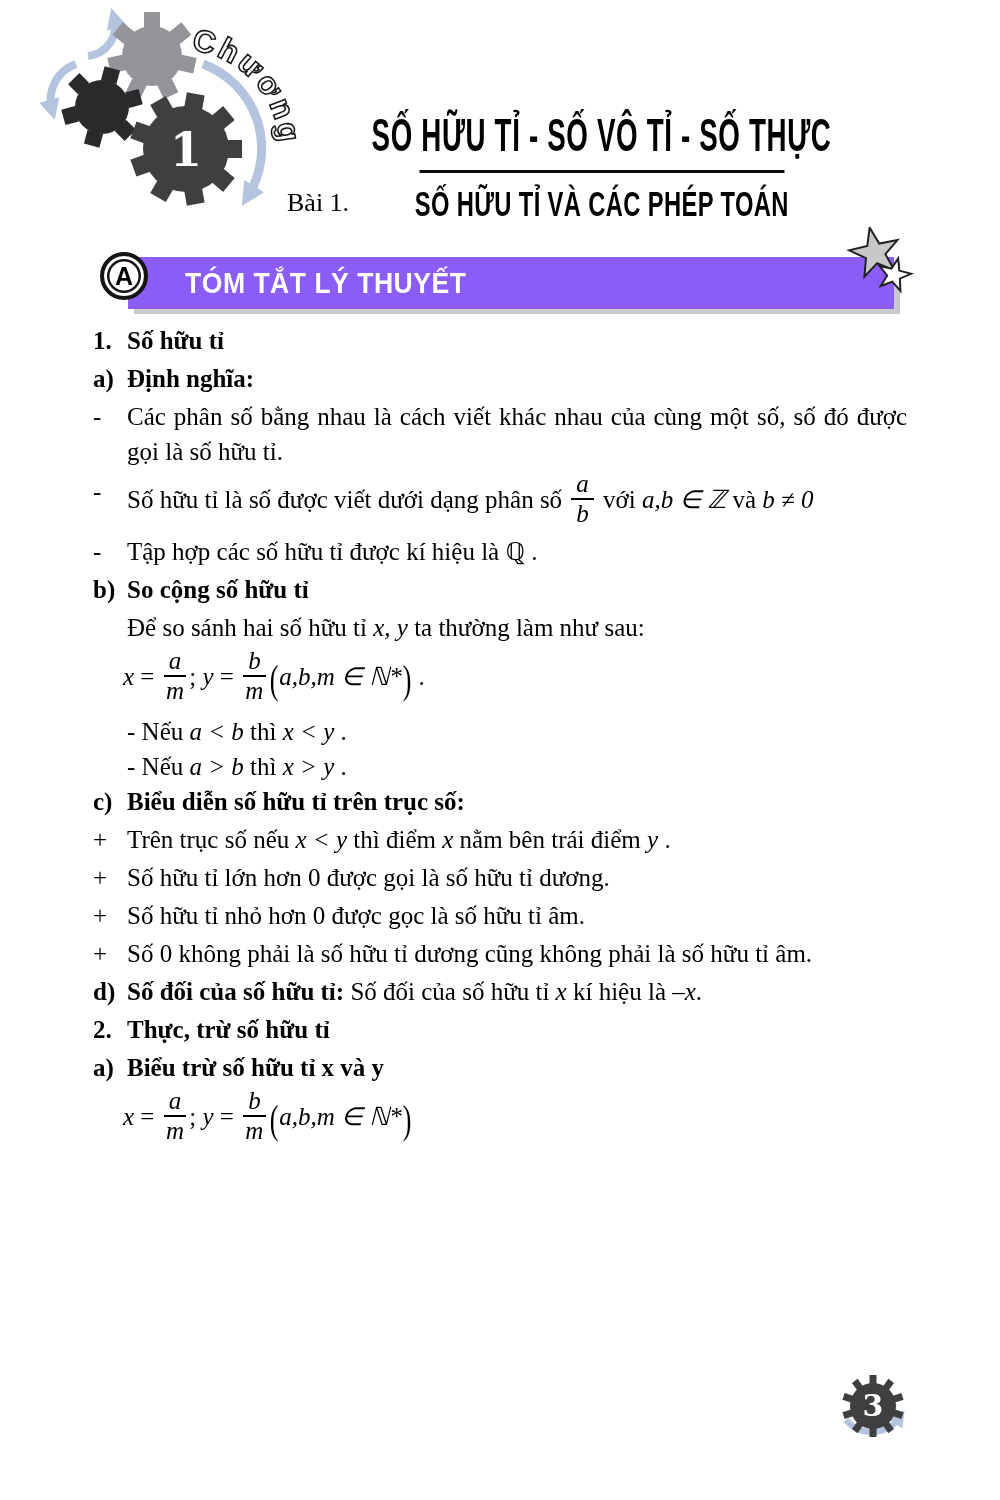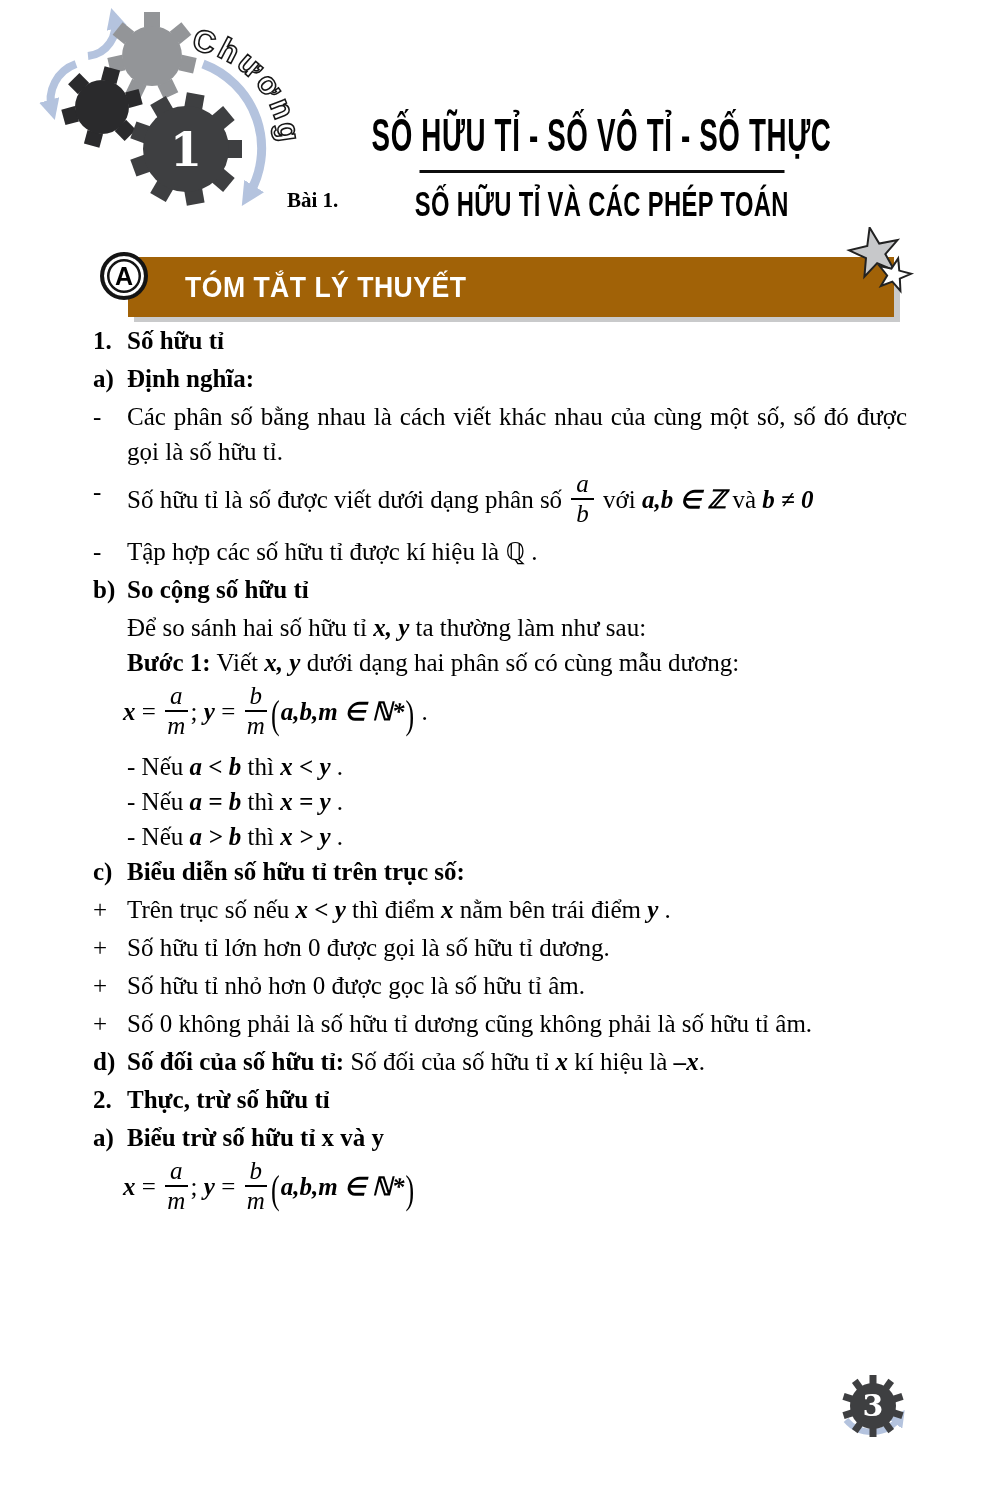--- a/index.html
+++ b/index.html
@@ -9,27 +9,27 @@
   
   .chapter-art{position:absolute;left:18px;top:4px;width:285px;height:220px;}
 
   
   .header-block{position:absolute;left:202px;top:0;width:800px;height:240px;}
   .main-title-row{position:absolute;left:0;top:110px;width:100%;display:flex;justify-content:center;}
   .main-title{font-family:"Liberation Sans",sans-serif;font-weight:bold;font-size:42px;
               white-space:nowrap;transform:scale(0.66,1.08);transform-origin:center top;letter-spacing:1px;}
   .title-rule{position:absolute;top:170px;left:50%;transform:translateX(-50%);
               width:365px;height:3px;background:#0d0d0d;}
-  .lesson-label{position:absolute;left:85px;top:188px;font-weight:bold;font-size:21px;}
+  .lesson-label{position:absolute;left:85px;top:188px;font-weight:normal;font-size:26px;}
   .lesson-title-row{position:absolute;left:0;top:184px;width:100%;display:flex;justify-content:center;}
   .lesson-title{font-family:"Liberation Sans",sans-serif;font-weight:bold;font-size:33px;
                 white-space:nowrap;transform:scale(0.72,1.06);transform-origin:center top;letter-spacing:.5px;}
 
   
-  .banner{position:absolute;left:128px;top:257px;width:766px;height:60px;background:#a16207;
+  .banner{position:absolute;left:128px;top:257px;width:766px;height:52px;background:#8b5cf6;
           box-shadow:6px 5px 0 #c9cacb;}
   .banner-text{position:absolute;left:57px;top:50%;transform:translateY(-50%) scale(0.95,1.08);
                transform-origin:left center;color:#fff;font-family:"Liberation Sans",sans-serif;
                font-weight:bold;font-size:28px;letter-spacing:.5px;white-space:nowrap;}
   .sec-circle{position:absolute;left:100px;top:252px;width:40px;height:40px;background:#fff;
               border:4px solid #141414;border-radius:50%;
               box-shadow:inset 0 0 0 3px #fff,inset 0 0 0 5.5px #141414;
               display:flex;align-items:center;justify-content:center;
               font-family:"Liberation Sans",sans-serif;font-weight:bold;font-size:25px;z-index:2;}
   .banner-stars{position:absolute;left:845px;top:227px;width:72px;height:72px;z-index:3;}
@@ -37,21 +37,21 @@
   
   .body{position:absolute;left:93px;top:323px;width:814px;font-size:25px;line-height:35px;}
   .row{display:flex;margin-bottom:3px;}
   .row .marker{flex:0 0 34px;}
   .row .content{flex:1;text-align:justify;}
   .head .marker,.head .content{font-weight:bold;}
   .headmix .marker{font-weight:bold;}
   .noMark{padding-left:34px;display:block;text-align:justify;}
   .formula{padding-left:30px;display:block;margin:6px 0 7px;}
   .lbl{font-weight:bold;}
-  .m{font-style:italic;font-weight:bold;}
+  .m{font-style:italic;}
   .frac{display:inline-block;vertical-align:middle;text-align:center;font-style:italic;
         line-height:26px;margin:0 3px;transform:translateY(-3px);}
   .frac .num{display:block;border-bottom:2px solid #000;padding:0 5px 1px;}
   .frac .den{display:block;padding-top:1px;}
   .bigp{display:inline-block;transform:scaleY(1.55);font-size:26px;vertical-align:-3px;padding:0 1px;}
 
   
   .page-gear{position:absolute;left:832px;top:1368px;width:92px;height:82px;}
 </style>
 </head>
@@ -159,28 +159,26 @@
     <span class="content"><span>Tập hợp các số hữu tỉ được kí hiệu là </span><span>ℚ</span><span> .</span></span>
   </div>
 
   <div class="row head">
     <span class="marker">b)</span>
     <span class="content">So cộng số hữu tỉ</span>
   </div>
 
   <div class="noMark"><span>Để so sánh hai số hữu tỉ </span><span class="m">x, y</span><span> ta thường làm như sau:</span></div>
 
-  <div class="noMark"><span class="lbl">Bước 1:</span><span> Viết </span><span class="m">x, y</span><span> dưới dạng hai phân số có cùng mẫu dương:</span></div>
 
   <div class="formula"><span class="m">x</span><span> = </span><span class="frac"><span class="num">a</span><span class="den">m</span></span><span>; </span><span class="m">y</span><span> = </span><span class="frac"><span class="num">b</span><span class="den">m</span></span><span class="bigp">(</span><span class="m">a,b,m ∈ ℕ*</span><span class="bigp">)</span><span> .</span></div>
 
 
   <div class="noMark"><span>- Nếu </span><span class="m">a &lt; b</span><span> thì </span><span class="m">x &lt; y</span><span> .</span></div>
 
-  <div class="noMark"><span>- Nếu </span><span class="m">a = b</span><span> thì </span><span class="m">x = y</span><span> .</span></div>
 
   <div class="noMark"><span>- Nếu </span><span class="m">a &gt; b</span><span> thì </span><span class="m">x &gt; y</span><span> .</span></div>
 
   <div class="row head">
     <span class="marker">c)</span>
     <span class="content">Biểu diễn số hữu tỉ trên trục số:</span>
   </div>
 
   <div class="row">
     <span class="marker">+</span>

